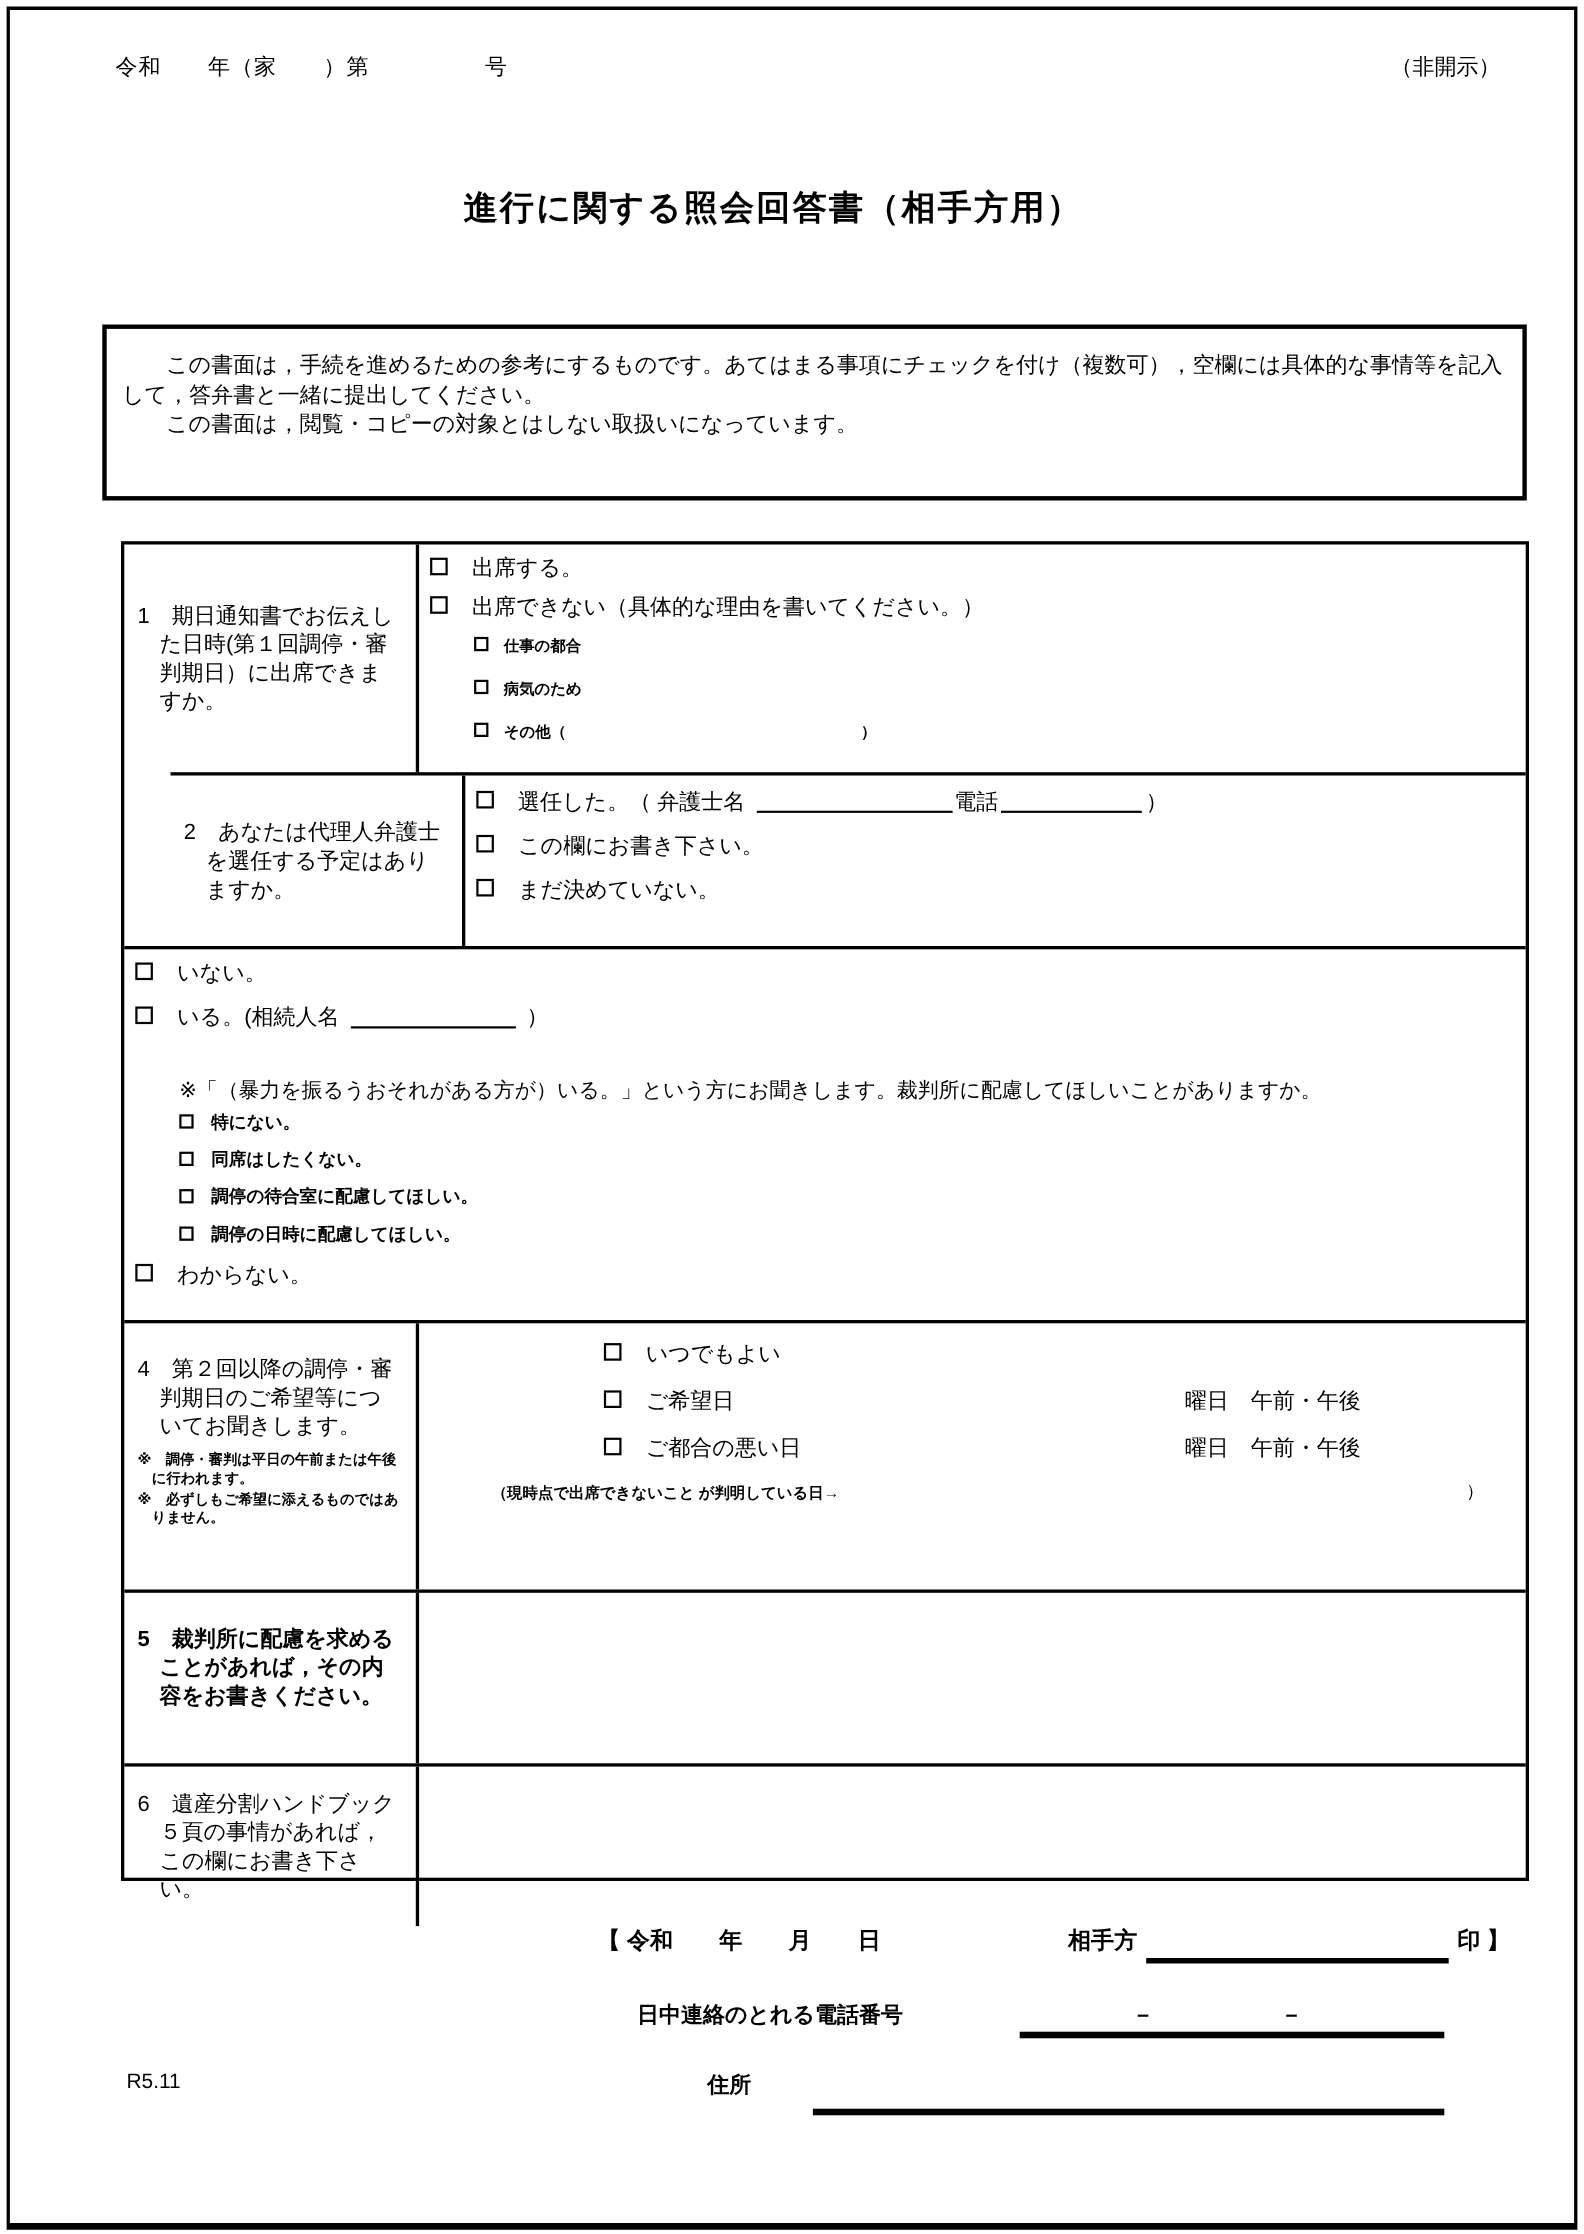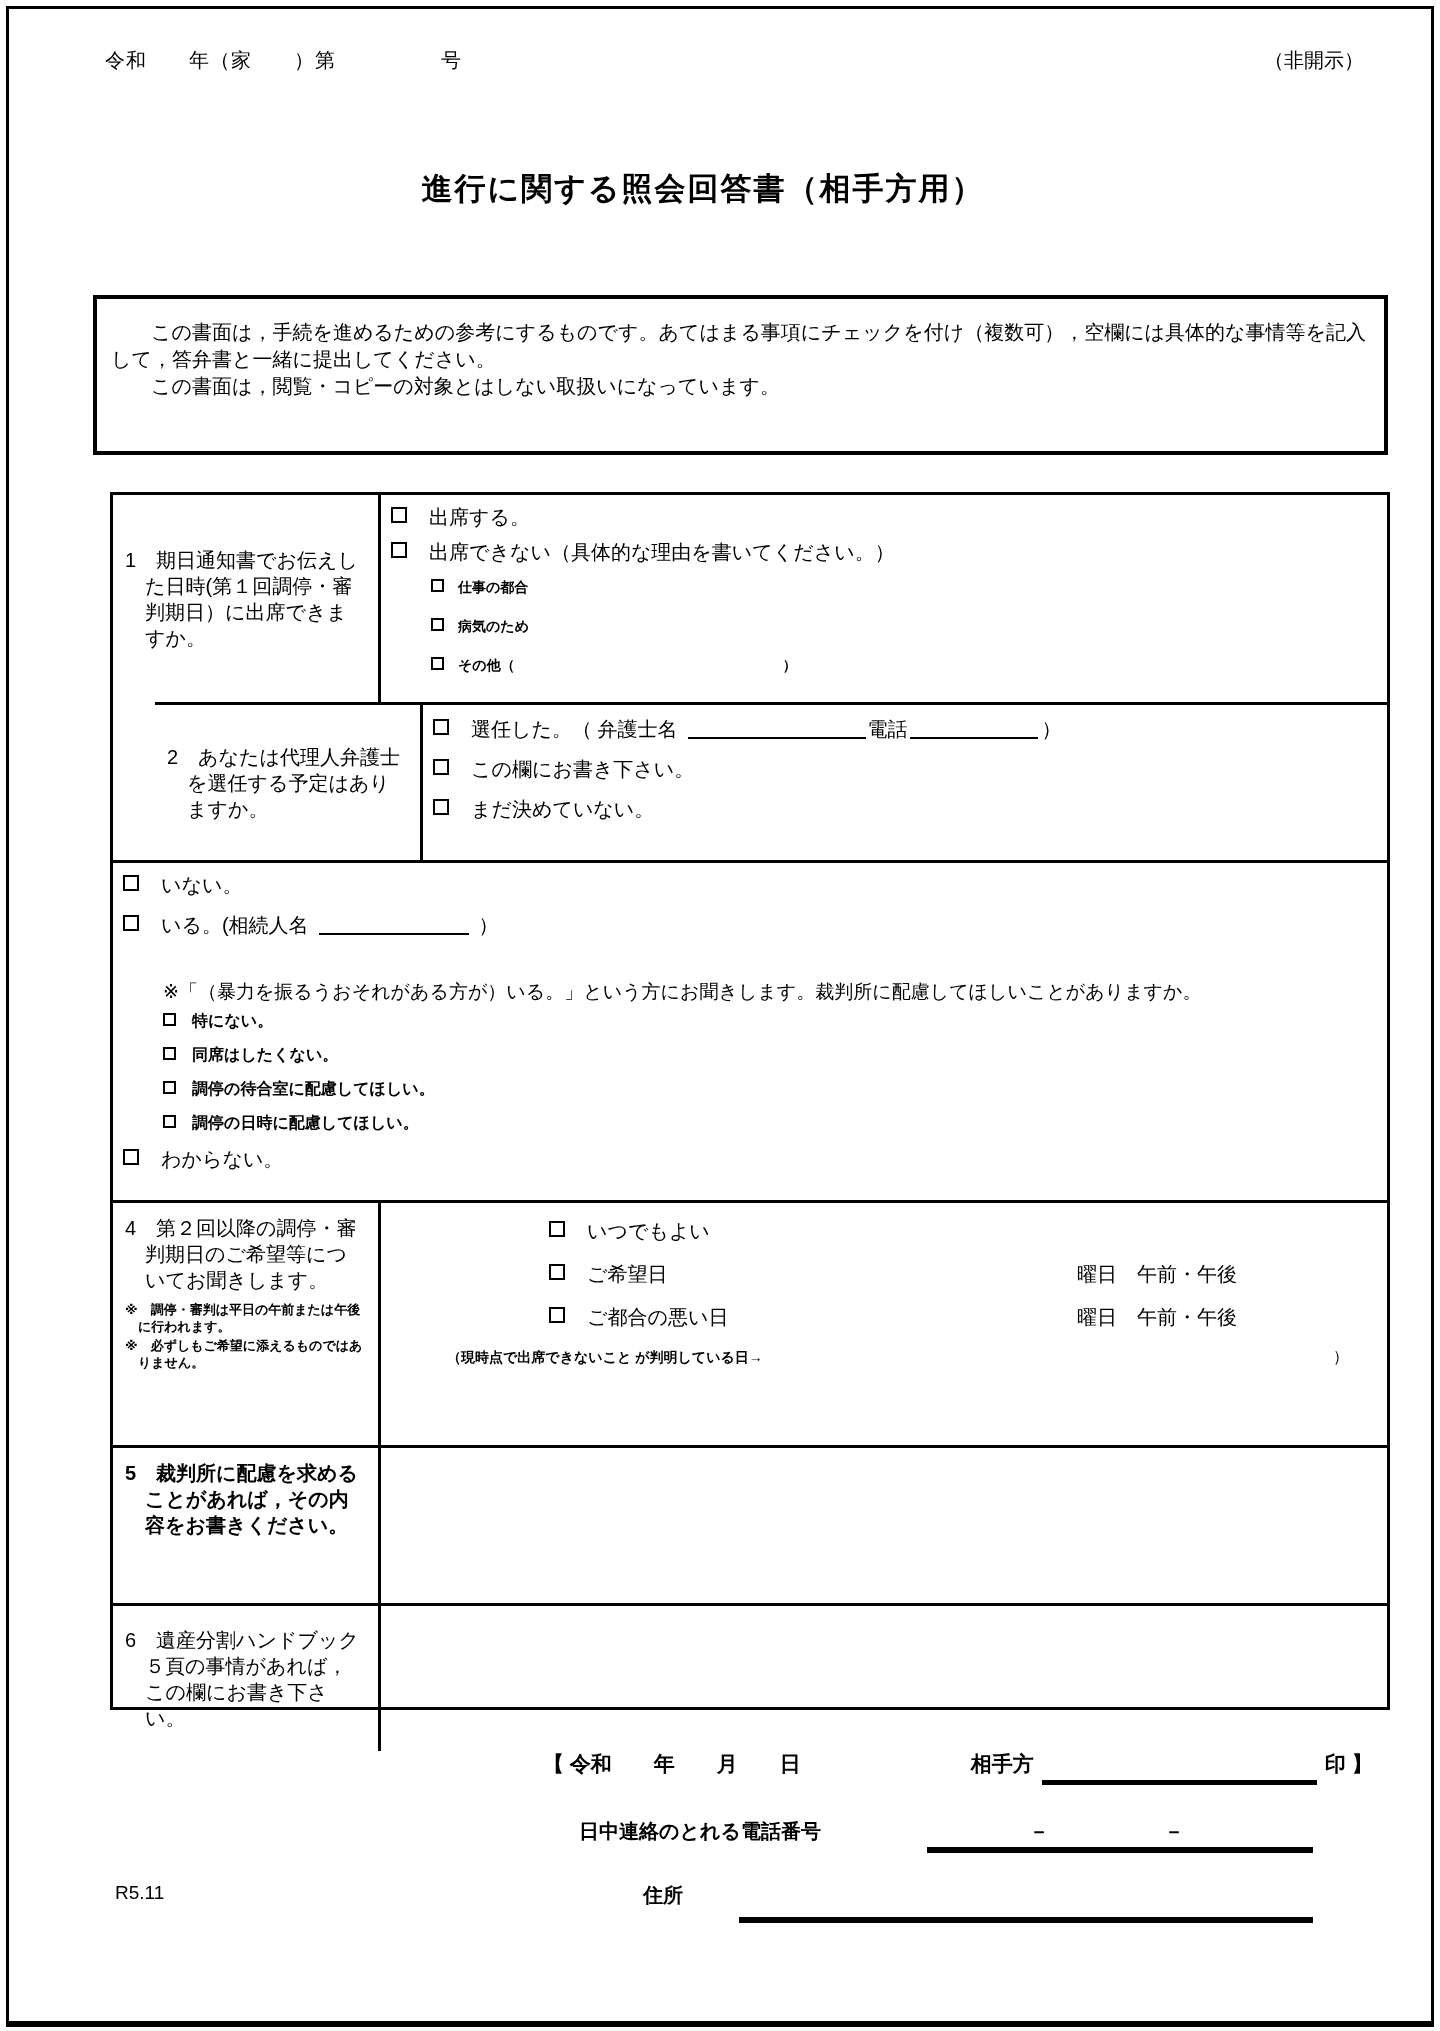--- a/index.html
+++ b/index.html
@@ -33,21 +33,21 @@
   .frow + .frow{border-top:3px solid #000;}
   .r1{height:207px;} .r2{height:158px;margin-left:42px;} .r3{height:340px;}
   .r4{height:245px;} .r5{height:158px;font-weight:bold;} .r6{height:148px;}
   .flabel{
     width:268px;box-sizing:border-box;border-right:3px solid #000;
     font-size:20px;line-height:26px;flex-shrink:0;
     display:flex;flex-direction:column;justify-content:center;
     padding:6px 12px 6px 12px;
   }
   .flabel p{margin:0;padding-left:1em;text-indent:-1em;}
-  .flabel.top{justify-content:flex-start;padding-top:12px;}
+  .flabel.top{justify-content:flex-start;padding-top:29px;}
   .flabel .qnote{font-size:13px;line-height:17px;font-weight:bold;margin-top:8px;}
   .fbody{flex:1;box-sizing:border-box;position:relative;}
   
   .cb{display:inline-block;width:16px;height:16px;border:2px solid #000;
       box-sizing:border-box;vertical-align:-2px;flex-shrink:0;}
   .cb.small{width:13px;height:13px;border-width:2px;vertical-align:-1px;}
   
   .opt{display:flex;align-items:flex-start;font-size:20px;line-height:24px;}
   .opt .cb{margin-right:22px;margin-top:2px;}
   .opt.sub{font-size:14px;font-weight:bold;line-height:18px;}

